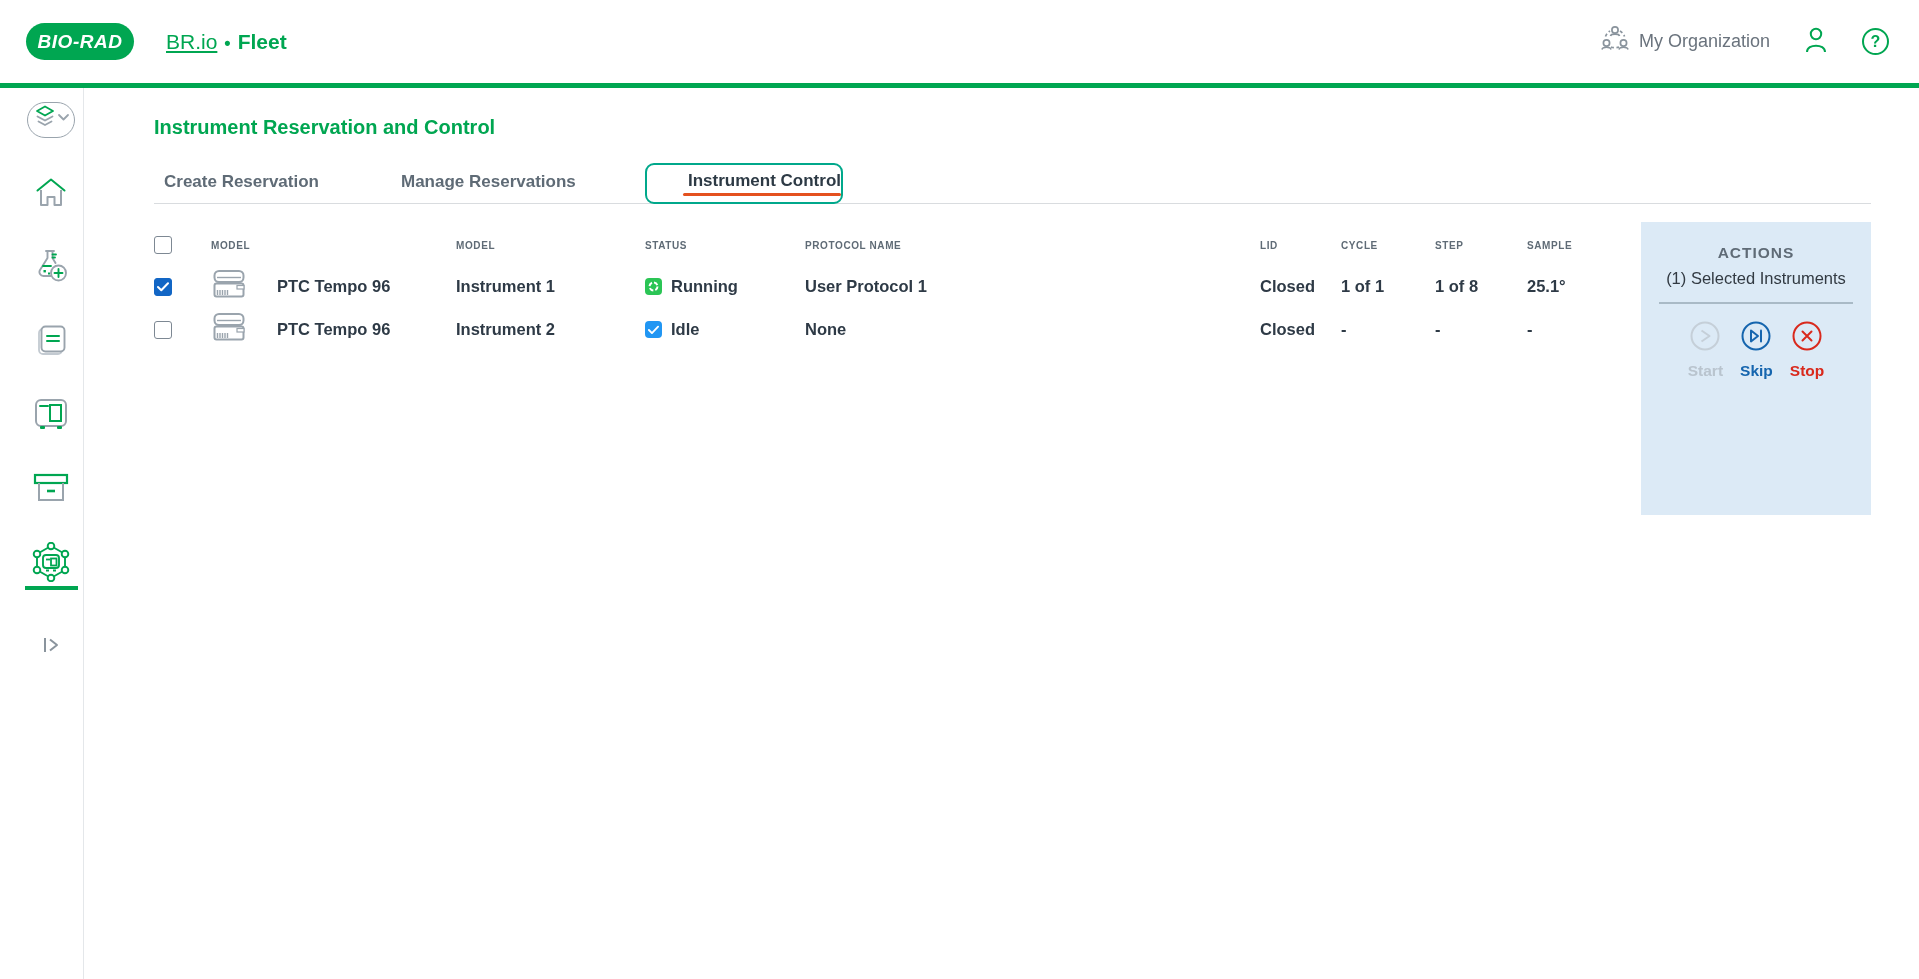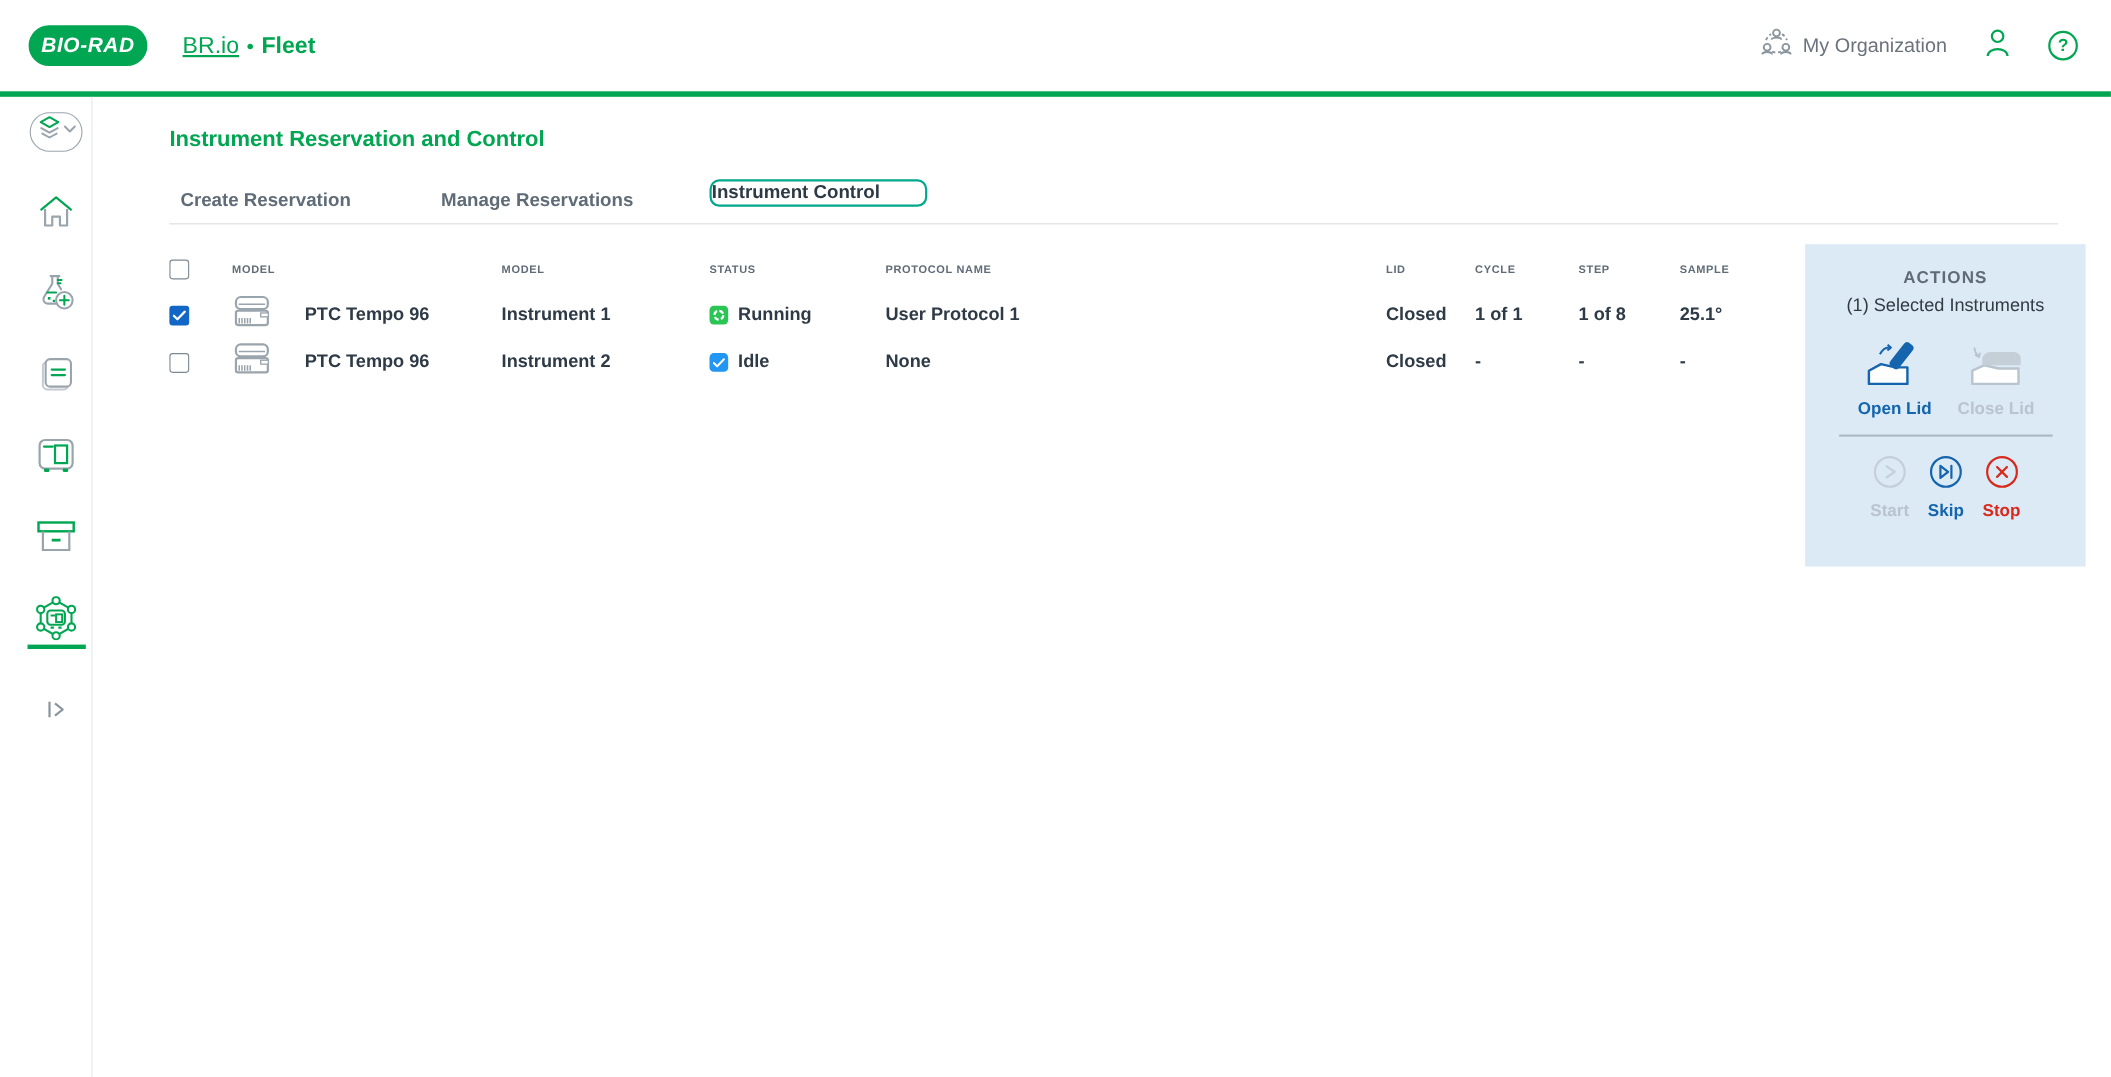--- a/index.html
+++ b/index.html
@@ -36,23 +36,23 @@
   .main { flex:1; position:relative; padding:28px 0 0 70px; }
   .page-title { font-size:20px; font-weight:700; color:#00A651; }
 
   
   .tabs { position:relative; margin-top:22px; height:48px; width:1717px; }
   .tabs-line { position:absolute; left:0; right:0; top:42px; height:1px; background:#d9dcdf; }
   .tab { position:absolute; top:0; height:42px; line-height:42px; font-size:17px; font-weight:700;
     color:#5f6b76; cursor:pointer; }
   .tab-1 { left:10px; }
   .tab-2 { left:247px; }
-  .tab-active-box { position:absolute; left:491px; top:2px; width:198px; height:25px; background:#fff;
+  .tab-active-box { position:absolute; left:491px; top:2px; width:198px; height:41px; background:#fff;
     border:2px solid #00A88B; border-radius:9px; z-index:2; display:flex; flex-direction:column;
-    align-items:flex-start; justify-content:center; cursor:pointer; }
+    align-items:flex-end; justify-content:center; cursor:pointer; }
   .tab-active-box .lbl { font-size:17px; font-weight:700; color:#2d3a45; }
   .tab-active-box .under { width:158px; height:3px; background:#E4511F; border-radius:2px; margin-top:2px; }
 
   
   .grid { display:grid; grid-template-columns:57px 245px 189px 160px 455px 81px 94px 92px 110px;
     align-items:center; }
   .thead { margin-top:16px; height:40px; }
   .thead .col { font-size:10px; font-weight:700; color:#5f6b76; letter-spacing:.6px; }
   .trow { height:43px; font-size:16.5px; font-weight:700; color:#2e3a46; }
   .model-cell { display:flex; align-items:center; gap:30px;text-align:center; }
@@ -60,21 +60,21 @@
 
   .checkbox { width:18px; height:18px; border:1.5px solid #7d8893; border-radius:3px; background:#fff;
     display:flex; align-items:center; justify-content:center; cursor:pointer; }
   .checkbox.checked { background:#1266C5; border-color:#1266C5; }
 
   .badge { width:17px; height:17px; border-radius:4px; display:flex; align-items:center; justify-content:center; }
   .badge.running { background:#2BC555; }
   .badge.idle { background:#2196F3; }
 
   
-  .actions-panel { position:absolute; left:1557px; top:134px; width:255px; height:293px;
+  .actions-panel { position:absolute; left:1557px; top:134px; width:230px; height:293px;
     background:#DCEAF6; padding-top:22px; text-align:center; }
   .actions-title { font-size:15.5px; font-weight:700; color:#5f6b76; letter-spacing:1px; }
   .actions-sub { font-size:16.5px; color:#323a42; margin-top:7px; }
   .lid-row { display:flex; justify-content:center; gap:16px; margin-top:20px; }
   .lid-btn { width:76px; display:flex; flex-direction:column; align-items:center; gap:4px; cursor:pointer; }
   .lid-btn .lbl { font-size:15.5px; font-weight:700; }
   .lid-btn.enabled .lbl { color:#1565AE; }
   .lid-btn.disabled { cursor:default; }
   .lid-btn.disabled .lbl { color:#b9c4ce; }
   .panel-divider { width:194px; height:2px; background:#a9bac6; margin:14px auto 0; }
@@ -315,44 +315,20 @@
       <span>Closed</span>
       <span>-</span>
       <span>-</span>
       <span>-</span>
     </div>
 
     <div class="actions-panel">
       <div class="actions-title">ACTIONS</div>
       <div class="actions-sub">(1) Selected Instruments</div>
 
-      <div class="lid-row">
-        <div class="lid-btn enabled">
-          <span>
-            <svg width="60" height="46" viewBox="0 0 60 46" fill="none">
-              <path d="M6 29 L17 23 L30 26 L41 26 L41 41 L6 41 Z" stroke="#1565AE" stroke-width="2.2" stroke-linejoin="round" fill="#fff"></path>
-              <rect x="31" y="2" width="10" height="27" rx="3.5" fill="#1565AE" transform="rotate(38 36 15)"></rect>
-              <path d="M16 14 Q20 7 25 8" stroke="#1565AE" stroke-width="1.8" fill="none"></path>
-              <path d="M23 5.5 L26 8 L22.8 10.5" stroke="#1565AE" stroke-width="1.8" fill="none" stroke-linejoin="round"></path>
-            </svg>
-          </span>
-          <span class="lbl">Open Lid</span>
-        </div>
-        <div class="lid-btn disabled">
-          <span>
-            <svg width="60" height="46" viewBox="0 0 60 46" fill="none">
-              <path d="M8 29 L19 24 L32 27 L50 27 L50 41 L8 41 Z" stroke="#b9c4ce" stroke-width="2.2" stroke-linejoin="round" fill="#fff"></path>
-              <path d="M17 18 Q18 13 24 12 L46 12 Q52 13 52 18 L52 24 L17 24 Z" fill="#c5cfd8"></path>
-              <path d="M10 8 Q10 13 14 16" stroke="#b9c4ce" stroke-width="1.8" fill="none"></path>
-              <path d="M10.5 14.5 L14 16.5 L15 12.7" stroke="#b9c4ce" stroke-width="1.8" fill="none" stroke-linejoin="round"></path>
-            </svg>
-          </span>
-          <span class="lbl">Close Lid</span>
-        </div>
-      </div>
 
       <div class="panel-divider"></div>
 
       <div class="ctrl-row">
         <div class="ctrl-btn disabled">
           <span>
             <svg width="32" height="32" viewBox="0 0 32 32" fill="none" stroke="#c5cfd8" stroke-width="2">
               <circle cx="16" cy="16" r="13.5"></circle>
               <path d="M12.5 10.5 L20.5 16 L12.5 21.5" stroke-linejoin="round"></path>
             </svg>

